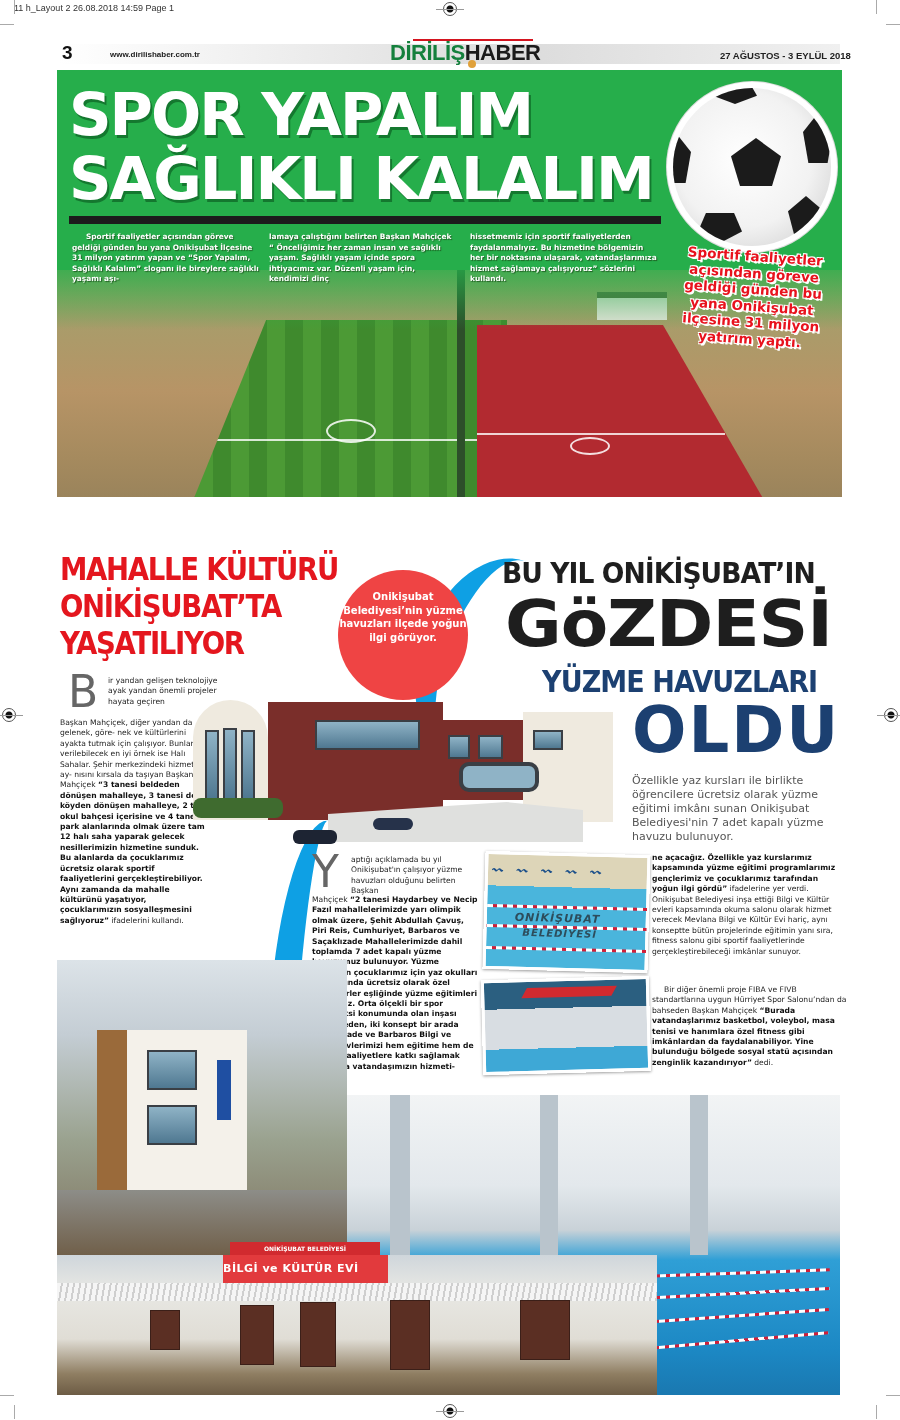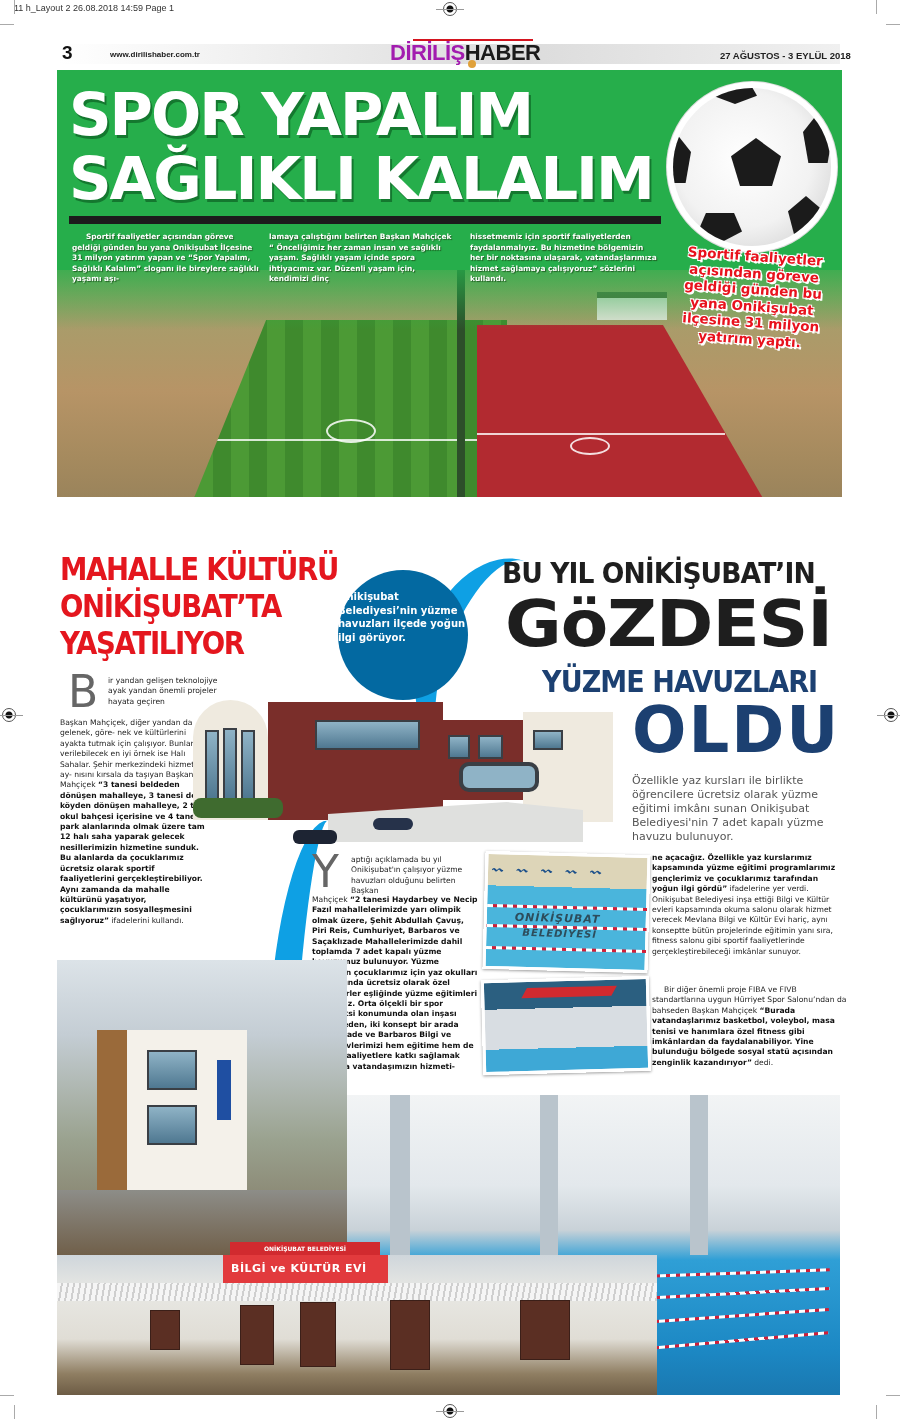--- a/index.html
+++ b/index.html
@@ -12,21 +12,21 @@
   .reg { width: 14px; height: 14px; border-radius: 50%; border: 1px solid #555; background: radial-gradient(circle, #111 0 3px, transparent 4px); }
   .reg::before { content: ""; position: absolute; left: -8px; top: 6px; width: 28px; height: 1px; background: #999; }
   .crop-h { height: 1px; background: #aaa; width: 14px; }
   .crop-v { width: 1px; background: #aaa; height: 14px; }
 
   
   .header { left: 58px; top: 44px; width: 782px; height: 20px; background: linear-gradient(90deg,#ffffff 0%,#e7e7e7 40%,#dcdcdc 60%,#f0f0f0 100%); }
   .page-no { left: 62px; top: 42px; font-family: "Liberation Sans", sans-serif; font-weight: bold; font-size: 19px; color: #111; }
   .site { left: 110px; top: 50px; font-family: "Liberation Sans", sans-serif; font-size: 8px; font-weight: bold; color: #222; }
   .logo { left: 390px; top: 40px; font-family: "Liberation Sans", sans-serif; font-weight: bold; font-size: 22px; letter-spacing: -0.5px; }
-  .logo .r { color: #a21caf; }
+  .logo .r { color: #15803d; }
   .logo .k { color: #1b1b1b; }
   .logo-bar { left: 413px; top: 39px; width: 120px; height: 2px; background: #d4141f; }
   .logo-dot { left: 468px; top: 60px; width: 8px; height: 8px; border-radius: 50%; background: #e0a13a; }
   .date { left: 720px; top: 50px; font-family: "Liberation Sans", sans-serif; font-size: 9.5px; font-weight: bold; color: #222; }
 
   
   .hero { left: 57px; top: 70px; width: 785px; height: 427px; overflow: hidden; background: #26ae4b; }
   .hero-photo { left: 0; top: 200px; width: 785px; height: 270px;
     background: linear-gradient(180deg, #9aa865 0%, #a99c6a 20%, #b79466 45%, #a58a5e 70%, #8e7c58 100%); }
   .hero-fade { left: 0; top: 150px; width: 785px; height: 110px; background: linear-gradient(180deg,#26ae4b 0%, rgba(38,174,75,0.85) 40%, rgba(38,174,75,0) 100%); }
@@ -53,21 +53,21 @@
 
   
   .h-red { left: 60px; font-family: "DejaVu Sans", sans-serif; font-weight: bold; color: #e4161e; font-size: 32px; letter-spacing: -1.5px; line-height: 1; transform: scaleX(0.86); transform-origin: left; }
   .dropcap { font-family: "DejaVu Sans", sans-serif; color: #666; }
   .col-text { font-size: 7.6px; line-height: 10.4px; color: #222; }
   .col-text b { color: #111; }
 
   
   .swoosh-top { left: 420px; top: 555px; width: 140px; height: 210px; border-radius: 50%; border-left: 26px solid #0ea0e4; border-top: 0; transform: rotate(20deg); }
   .swoosh-bot { left: 270px; top: 820px; width: 90px; height: 380px; border-radius: 50%; border-left: 28px solid #0ea0e4; transform: rotate(4deg); }
-  .bubble { left: 338px; top: 570px; width: 130px; height: 130px; border-radius: 50%; background: #0369a1; color: #fff; text-align: left; font-weight: bold; font-size: 10px; line-height: 13.5px; padding-top: 20px; }
+  .bubble { left: 338px; top: 570px; width: 130px; height: 130px; border-radius: 50%; background: #ef4444; color: #fff; text-align: center; font-weight: bold; font-size: 10px; line-height: 13.5px; padding-top: 20px; }
 
   
   .h-black { font-family: "DejaVu Sans", sans-serif; font-weight: bold; color: #1e1e1e; line-height: 1; }
   .h-navy { font-family: "DejaVu Sans", sans-serif; font-weight: bold; color: #1c4071; line-height: 1; }
   .gray-lead { left: 632px; top: 774px; width: 210px; font-size: 11px; line-height: 14px; color: #555; }
 
   
   .render { left: 193px; top: 690px; width: 425px; height: 160px; }
   .brick { background: #7a2e2a; }
   .cream { background: #efeadf; }
@@ -75,21 +75,21 @@
 
   
   .pool1 { left: 484px; top: 853px; width: 165px; height: 118px; background: linear-gradient(180deg,#ddd5b8 0 28%, #4ab5dc 28% 100%); transform: rotate(1.5deg); box-shadow: 0 1px 3px rgba(0,0,0,0.4); border: 3px solid #fff; }
   .pool2 { left: 482px; top: 978px; width: 168px; height: 95px; background: linear-gradient(180deg,#2b5f80 0 30%, #d8dde2 30% 75%, #3ea8d6 75% 100%); transform: rotate(-1.5deg); box-shadow: 0 1px 3px rgba(0,0,0,0.4); border: 3px solid #fff; }
   .pool-big { left: 330px; top: 1095px; width: 510px; height: 300px; background: linear-gradient(180deg,#f2f4f5 0%, #e3e8ec 30%, #c9d2d8 45%, #2f9fd6 55%, #1c88c4 85%, #1a78b0 100%); }
   .lane { height: 3px; background: repeating-linear-gradient(90deg,#fff 0 6px,#d0203a 6px 10px); transform-origin: left; }
 
   
   .blg-photo { left: 57px; top: 960px; width: 290px; height: 300px; background: linear-gradient(180deg,#dce3e8 0%,#c4cdd4 25%,#9aa28f 60%,#7c6f5a 100%); }
   .kultur { left: 57px; top: 1255px; width: 600px; height: 140px; background: linear-gradient(180deg,#cfd6db 0%, #e8e8e4 25%, #e0ddd5 60%, #8f7e62 85%, #6d5c45 100%); }
-  .sign { left: 223px; top: 1255px; width: 165px; height: 28px; background: #e23a3d; color: #fff; font-weight: bold; font-size: 11px; line-height: 28px; padding-left: 8px; letter-spacing: 0.5px; }
+  .sign { left: 223px; top: 1255px; width: 165px; height: 28px; background: #e23a3d; color: #fff; font-weight: bold; font-size: 11px; line-height: 28px; letter-spacing: 0.5px; }
   .sign-top { left: 230px; top: 1242px; width: 150px; height: 14px; background: #d12a2f; color: #fff; font-size: 6px; font-weight: bold; line-height: 14px; text-align: center; }
   .roof { left: 57px; top: 1283px; width: 600px; height: 18px; background: repeating-linear-gradient(100deg,#f5f5f5 0 4px,#cfcfcf 4px 6px); }
   .door { background: #5b2f23; border: 1px solid #3b1f18; }
 </style>
 </head>
 <body>
 
 <div class="abs slug">11 h_Layout 2  26.08.2018  14:59  Page 1</div>
 <div class="abs reg" style="left:443px;top:2px;"></div>
 <div class="abs reg" style="left:443px;top:1404px;"></div>

